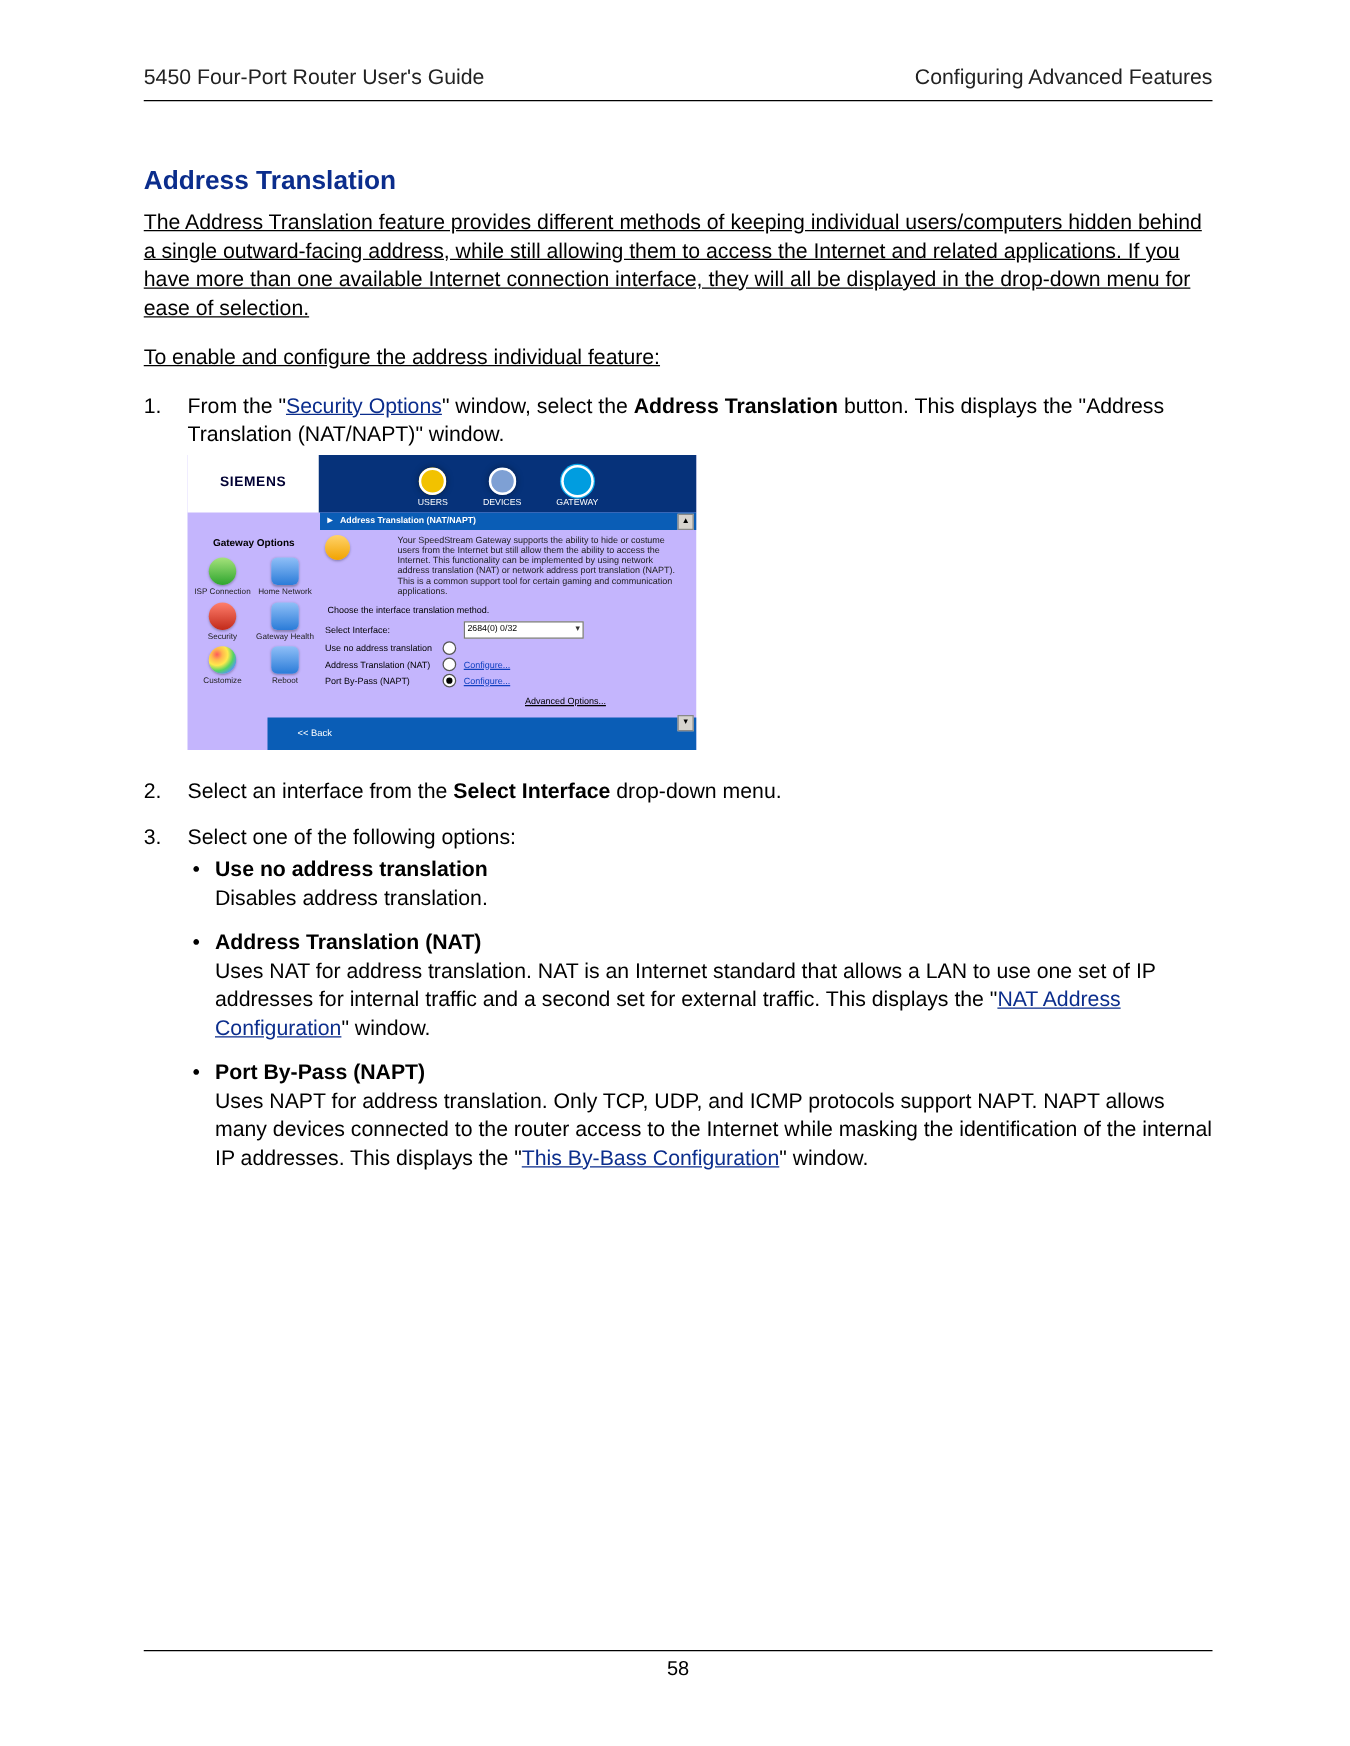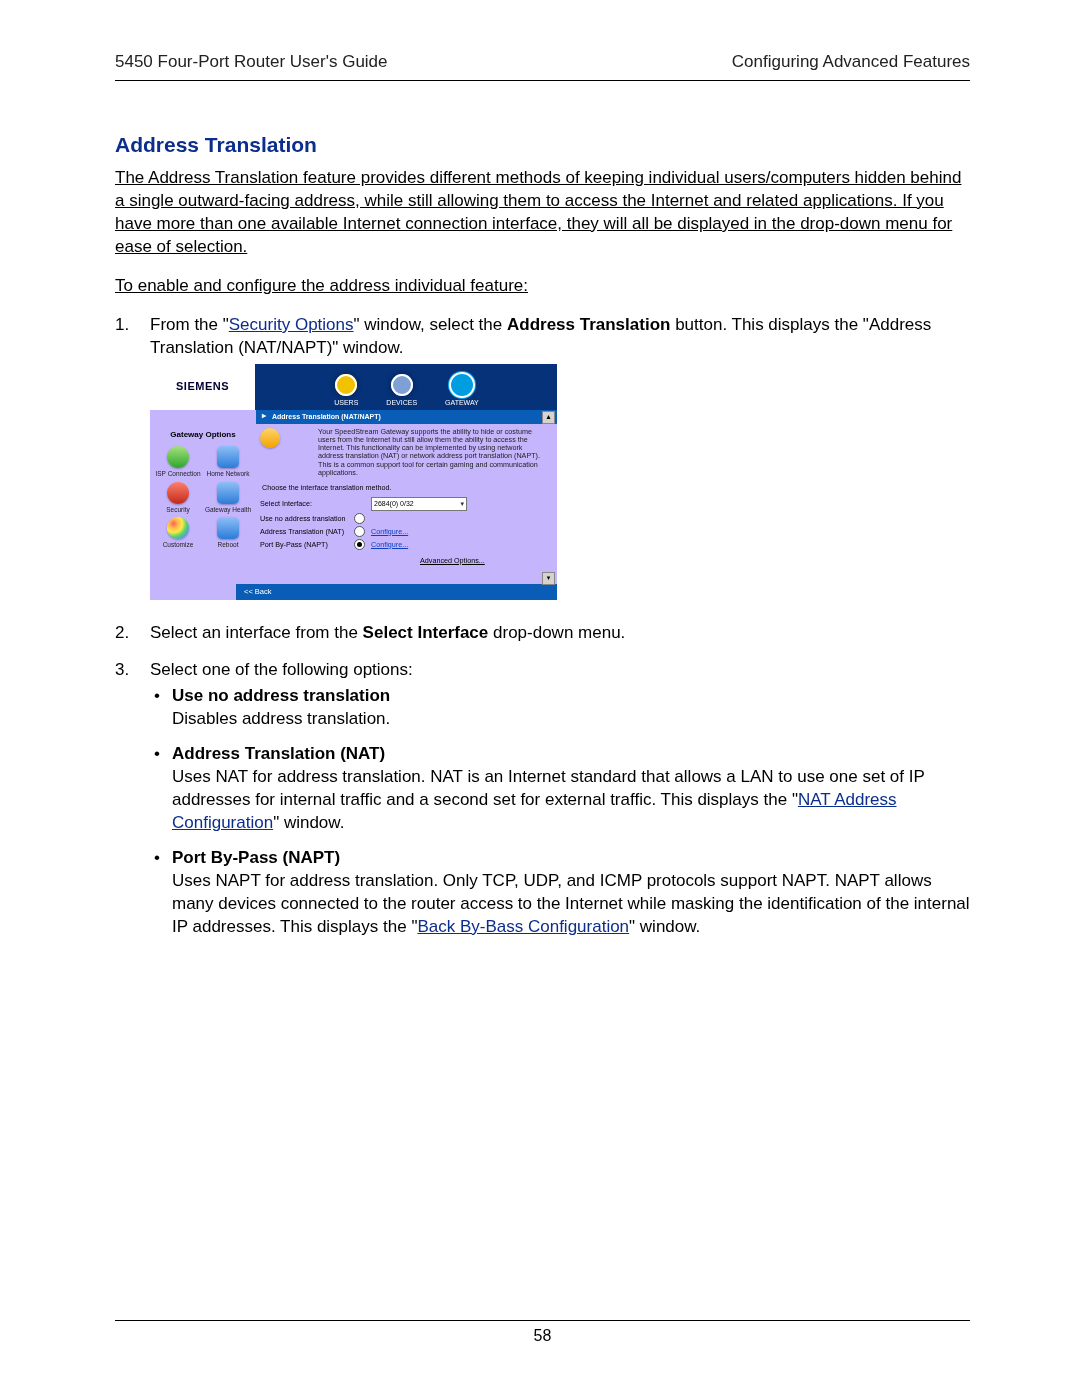--- a/index.html
+++ b/index.html
@@ -163,23 +163,23 @@
             padding:0 2px; font-size:7px; width:90px;}
   .selbox .caret { font-size:7px; color:#333; }
   .radio { width:9px; height:9px; border:1px solid #555; border-radius:50%;
            display:inline-block; position:relative; background:#fff;}
   .radio.on:after { content:""; position:absolute; left:2px; top:2px;
                     width:5px; height:5px; border-radius:50%; background:#000;}
   .cfg { color:#1040c0; text-decoration:underline; cursor:pointer;}
   .adv { text-decoration:underline; font-size:7.2px; margin-top:4px;
          display:inline-block; cursor:pointer; margin-left:160px;}
   .back-bar {
-    height:16px; background:#0a5db6; color:#fff; font-size:7.5px;
-    display:flex; align-items:center; padding:0 8px; cursor:pointer;
-    margin-left:86px; position:absolute; bottom:0; left:0; right:0;
+    height:26px; background:#0a5db6; color:#fff; font-size:7.5px;
+    display:flex; align-items:center; padding:0 24px; cursor:pointer;
+    margin-left:64px; position:absolute; bottom:0; left:0; right:0;
   }
   .back-bar + .scroll-dn {
     position:absolute; right:2px; bottom:2px; width:11px; height:11px;
     background:#d6d3ce; border:1px solid #888; display:flex;
     align-items:center; justify-content:center; font-size:7px;
   }
   .shot .scroll-dn { position:absolute; right:2px; bottom:15px;
     width:11px; height:11px; background:#d6d3ce; border:1px solid #888;
     display:flex; align-items:center; justify-content:center; font-size:7px;}
 </style>
@@ -310,21 +310,21 @@
           <li>
             <span class="bold">Use no address translation</span><br>
             <span>Disables address translation.</span>
           </li>
           <li>
             <span class="bold">Address Translation (NAT)</span><br>
             <span>Uses NAT for address translation. NAT is an Internet standard that allows a LAN to use one set of IP addresses for internal traffic and a second set for external traffic. This displays the "</span><a class="doc-link" href="#">NAT Address Configuration</a><span>" window.</span>
           </li>
           <li>
             <span class="bold">Port By-Pass (NAPT)</span><br>
-            <span>Uses NAPT for address translation. Only TCP, UDP, and ICMP protocols support NAPT. NAPT allows many devices connected to the router access to the Internet while masking the identification of the internal IP addresses. This displays the "</span><a class="doc-link" href="#">Back By-Bass Configuration</a><span>" window.</span>
+            <span>Uses NAPT for address translation. Only TCP, UDP, and ICMP protocols support NAPT. NAPT allows many devices connected to the router access to the Internet while masking the identification of the internal IP addresses. This displays the "</span><a class="doc-link" href="#">This By-Bass Configuration</a><span>" window.</span>
           </li>
         </ul>
       </span>
     </li>
   </ol>
 
   <div class="page-ftr">
     <span>58</span>
   </div>
 </div>

